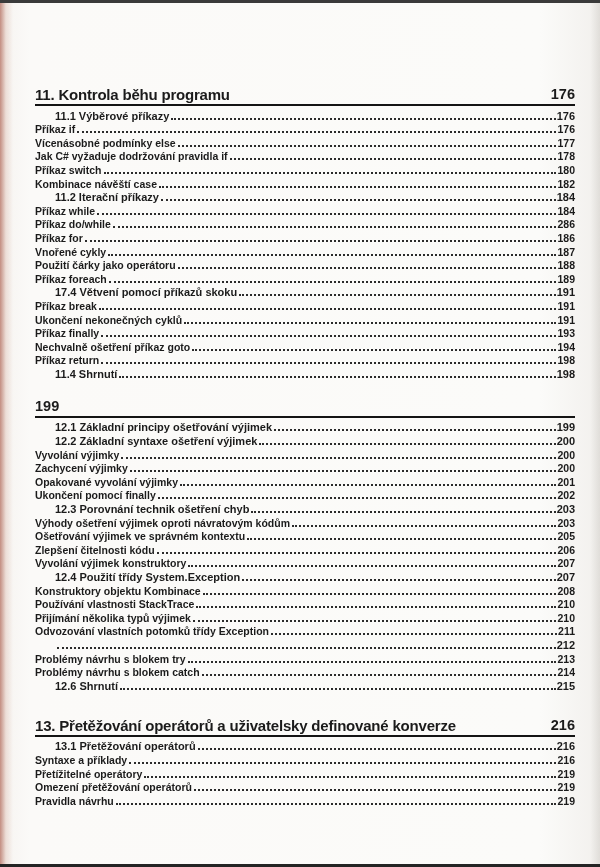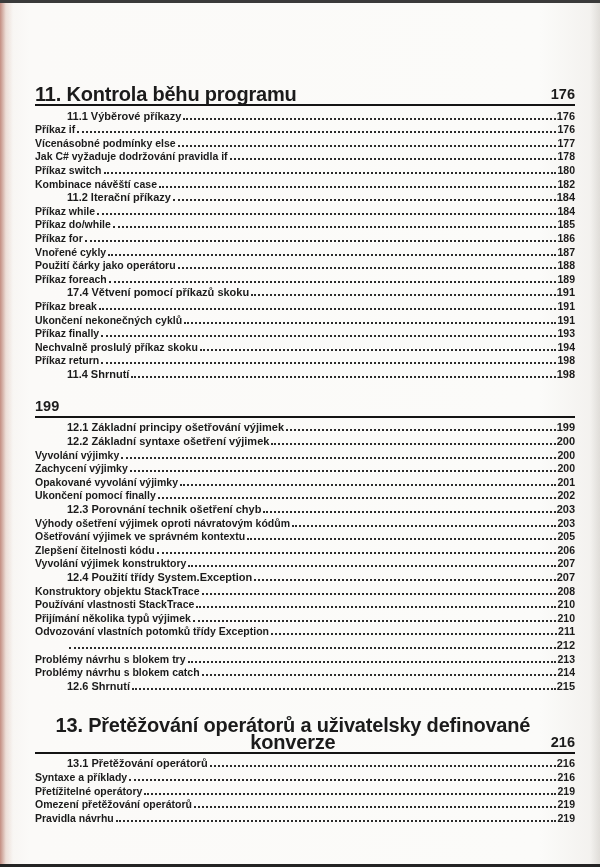--- a/index.html
+++ b/index.html
@@ -24,26 +24,26 @@
   main{position:absolute;left:35px;right:25px;top:86px;}
 
   .chapter + .chapter{margin-top:18px;}
   .chapter:nth-of-type(3){margin-top:25px;text-align:center;}
 
   .chapter-head{
     display:flex;align-items:flex-end;justify-content:space-between;
     border-bottom:2px solid #141414;
     padding-bottom:1px;margin-bottom:2px;
   }
-  .chapter-title{font-size:20px;line-height:17px;letter-spacing:-0.2px;}
+  .chapter-title{font-size:15px;line-height:17px;letter-spacing:-0.2px;}
   .chapter-page{font-size:14.5px;line-height:17px;}
 
   .row{display:flex;align-items:flex-end;height:13.6px;}
   .row .t{white-space:nowrap;}
-  .row.lvl1{margin-left:32px;font-size:11px;}
+  .row.lvl1{margin-left:20px;font-size:11px;}
   .row.lvl2{font-size:10.5px;}
   .row .leader{flex:1 1 auto;border-bottom:2px dotted #2b2b2b;margin:0 1px 2px 2px;min-width:8px;}
   .row .p{white-space:nowrap;font-size:10.5px;}
   .row.lvl1 .p{font-size:11px;}
 </style>
 </head>
 <body>
 
 <div class="edge-top"></div>
 <div class="edge-left"></div>
@@ -93,21 +93,21 @@
           <span class="p">184</span>
         </div>
         <div class="row lvl2">
           <span class="t">Příkaz while</span>
           <span class="leader"></span>
           <span class="p">184</span>
         </div>
         <div class="row lvl2">
           <span class="t">Příkaz do/while</span>
           <span class="leader"></span>
-          <span class="p">185</span>
+          <span class="p">286</span>
         </div>
         <div class="row lvl2">
           <span class="t">Příkaz for</span>
           <span class="leader"></span>
           <span class="p">186</span>
         </div>
         <div class="row lvl2">
           <span class="t">Vnořené cykly</span>
           <span class="leader"></span>
           <span class="p">187</span>
@@ -136,21 +136,21 @@
           <span class="t">Ukončení nekonečných cyklů</span>
           <span class="leader"></span>
           <span class="p">191</span>
         </div>
         <div class="row lvl2">
           <span class="t">Příkaz finally</span>
           <span class="leader"></span>
           <span class="p">193</span>
         </div>
         <div class="row lvl2">
-          <span class="t">Nechvalně proslulý příkaz skoku</span>
+          <span class="t">Nechvalně ošetření příkaz goto</span>
           <span class="leader"></span>
           <span class="p">194</span>
         </div>
         <div class="row lvl2">
           <span class="t">Příkaz return</span>
           <span class="leader"></span>
           <span class="p">198</span>
         </div>
         <div class="row lvl1">
           <span class="t">11.4 Shrnutí</span>
@@ -218,21 +218,21 @@
           <span class="t">Vyvolání výjimek konstruktory</span>
           <span class="leader"></span>
           <span class="p">207</span>
         </div>
         <div class="row lvl1">
           <span class="t">12.4 Použití třídy System.Exception</span>
           <span class="leader"></span>
           <span class="p">207</span>
         </div>
         <div class="row lvl2">
-          <span class="t">Konstruktory objektu StackTrace</span>
+          <span class="t">Konstruktory objektu Kombinace</span>
           <span class="leader"></span>
           <span class="p">208</span>
         </div>
         <div class="row lvl2">
           <span class="t">Používání vlastnosti StackTrace</span>
           <span class="leader"></span>
           <span class="p">210</span>
         </div>
         <div class="row lvl2">
           <span class="t">Přijímání několika typů výjimek</span>

